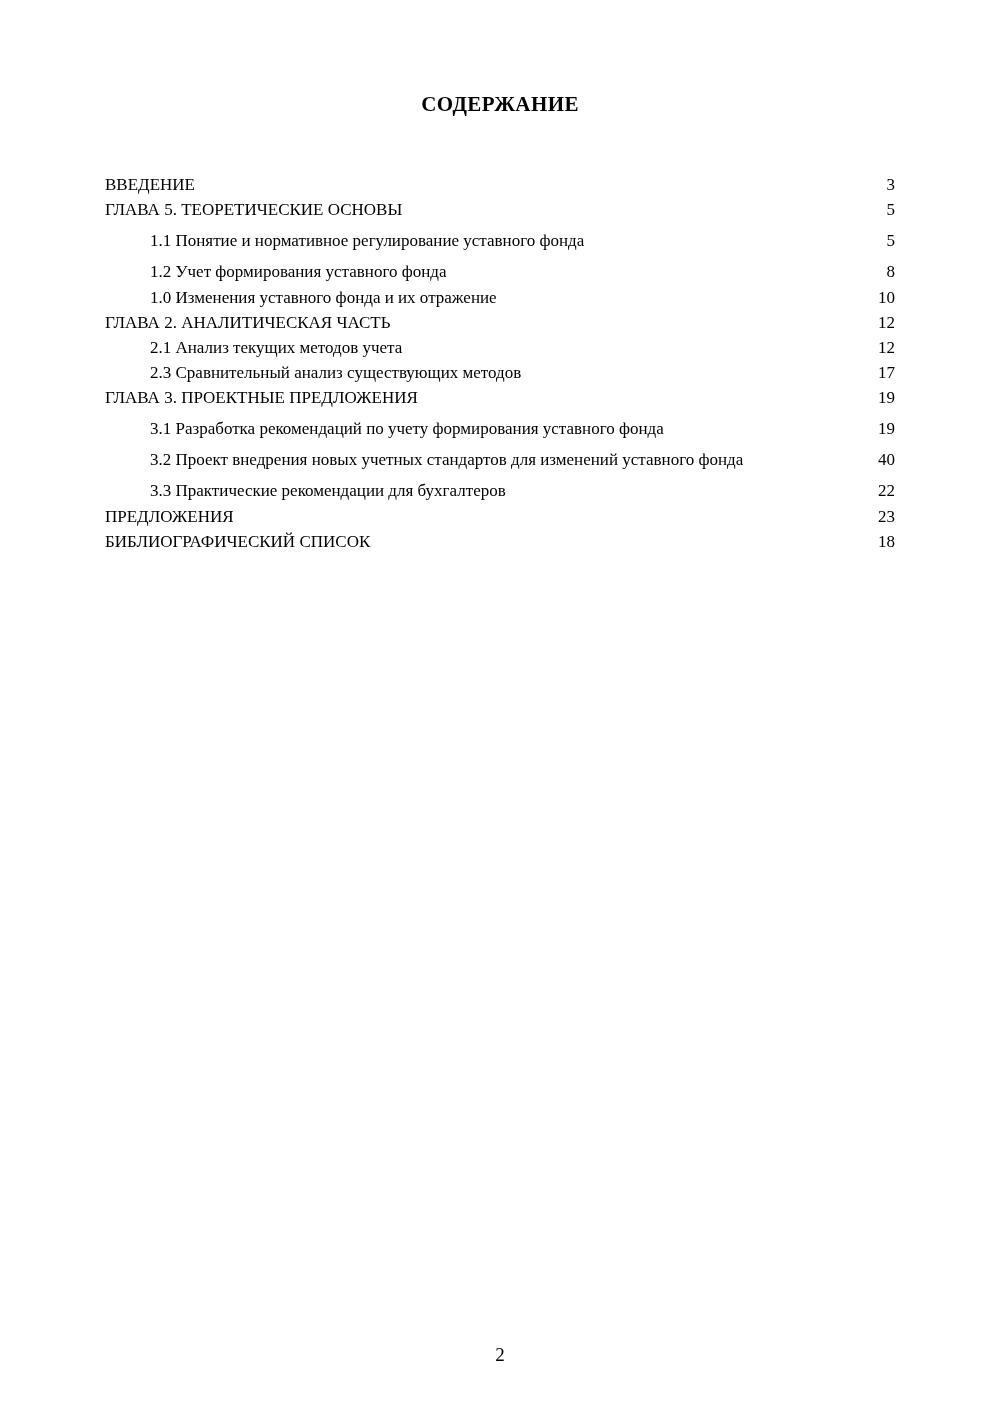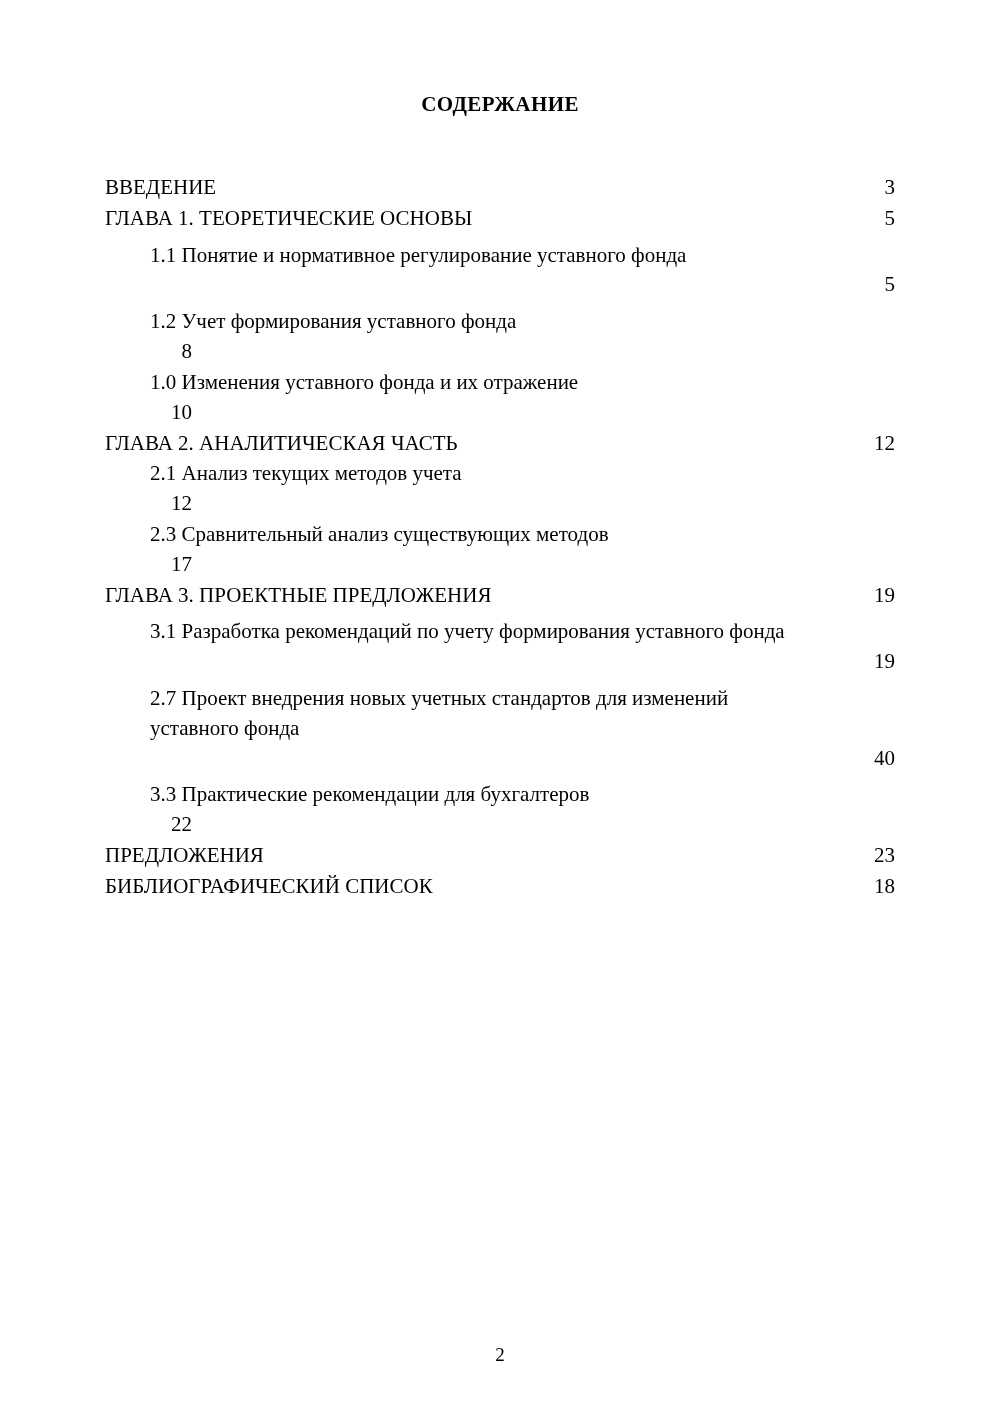--- a/index.html
+++ b/index.html
@@ -31,32 +31,31 @@
     margin: 0 0 56px 0;
   }
   .toc {
     margin: 0 auto;
     width: 790px;
   }
   .toc-row {
     display: flex;
     align-items: flex-start;
     justify-content: space-between;
-    font-size: 21px;
+    font-size: 17px;
     line-height: 1.42;
     margin-bottom: 2px;
   }
   .toc-row.level1 {
     padding-left: 0;
   }
   .toc-row.level2 {
     padding-left: 45px;
     margin-top: 7px;
     margin-bottom: 7px;
-    flex-direction: column;
   }
   .toc-row.tight {
     margin-top: 1px;
     margin-bottom: 1px;
   }
   .toc-label {
     flex: 0 1 auto;
     max-width: 640px;
     text-align: left;
     padding-right: 12px;
@@ -86,21 +85,21 @@
 <div class="page">
 
   <h1 class="doc-title">СОДЕРЖАНИЕ</h1>
 
   <div class="toc" id="toc-container">
       <div class="toc-row level1 single tight">
         <span class="toc-label">ВВЕДЕНИЕ</span>
         <span class="toc-page">3</span>
       </div>
       <div class="toc-row level1 single tight">
-        <span class="toc-label">ГЛАВА 1. ТЕОРЕТИЧЕСКИЕ ОСНОВЫ</span>
+        <span class="toc-label">ГЛАВА 5. ТЕОРЕТИЧЕСКИЕ ОСНОВЫ</span>
         <span class="toc-page">5</span>
       </div>
       <div class="toc-row level2">
         <span class="toc-label">1.1 Понятие и нормативное регулирование уставного фонда</span>
         <span class="toc-page">5</span>
       </div>
       <div class="toc-row level2 single tight">
         <span class="toc-label">1.2 Учет формирования уставного фонда</span>
         <span class="toc-page">8</span>
       </div>
@@ -122,21 +121,21 @@
       </div>
       <div class="toc-row level1 single tight">
         <span class="toc-label">ГЛАВА 3. ПРОЕКТНЫЕ ПРЕДЛОЖЕНИЯ</span>
         <span class="toc-page">19</span>
       </div>
       <div class="toc-row level2">
         <span class="toc-label">3.1 Разработка рекомендаций по учету формирования уставного фонда</span>
         <span class="toc-page">19</span>
       </div>
       <div class="toc-row level2">
-        <span class="toc-label">2.7 Проект внедрения новых учетных стандартов для изменений уставного фонда</span>
+        <span class="toc-label">3.2 Проект внедрения новых учетных стандартов для изменений уставного фонда</span>
         <span class="toc-page">40</span>
       </div>
       <div class="toc-row level2 single tight">
         <span class="toc-label">3.3 Практические рекомендации для бухгалтеров</span>
         <span class="toc-page">22</span>
       </div>
       <div class="toc-row level1 single tight">
         <span class="toc-label">ПРЕДЛОЖЕНИЯ</span>
         <span class="toc-page">23</span>
       </div>

